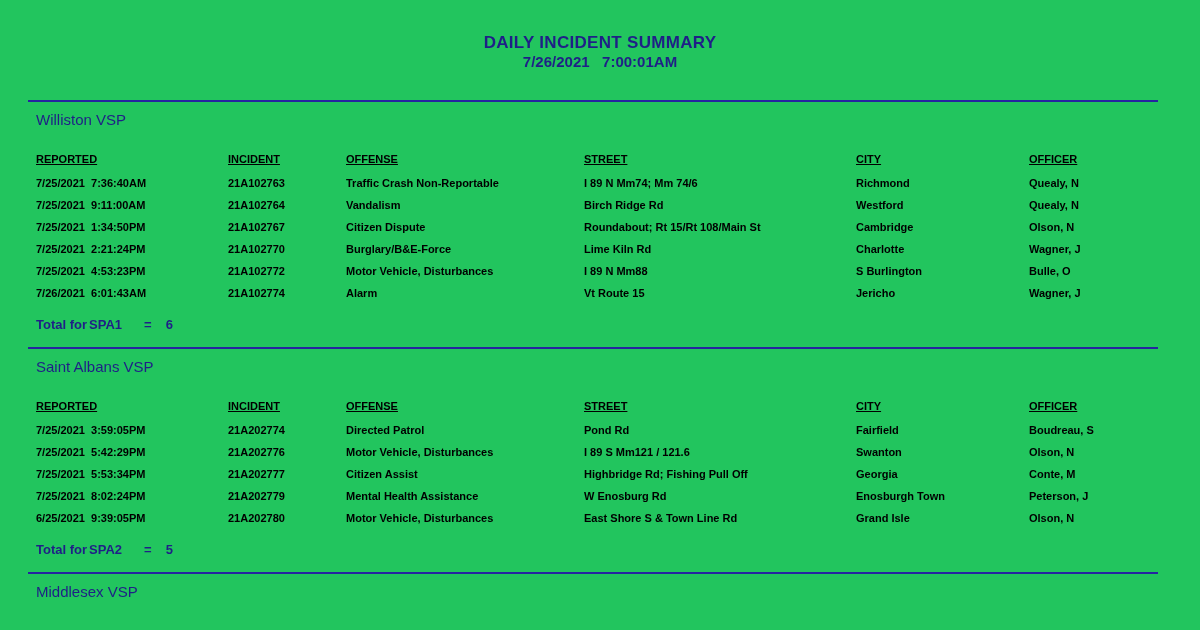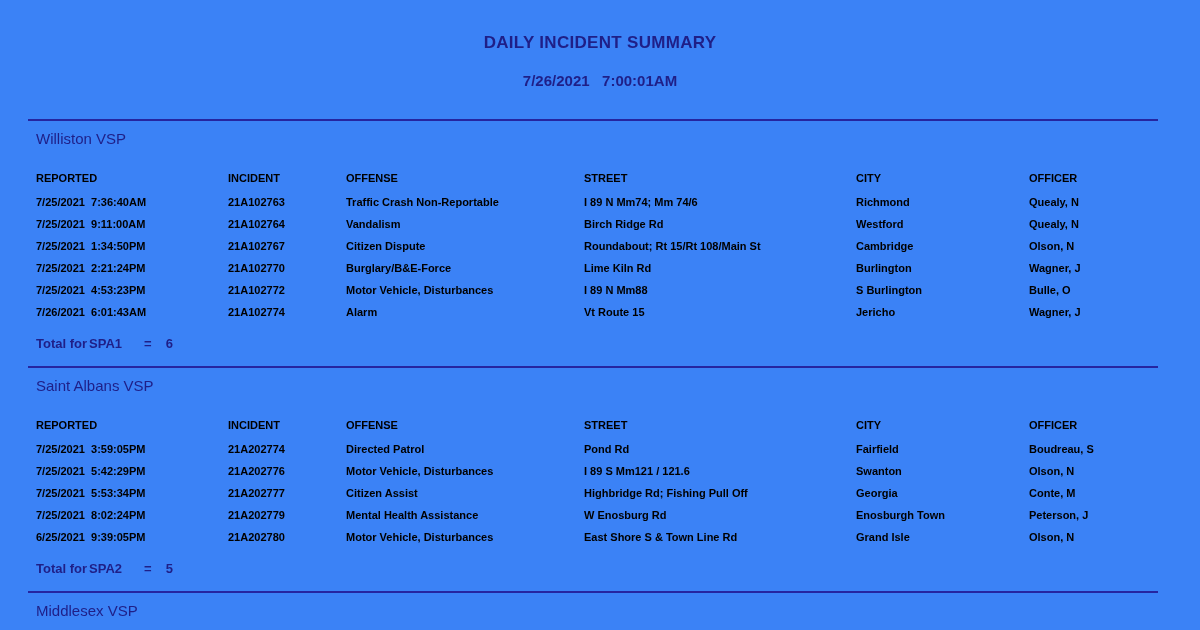--- a/index.html
+++ b/index.html
@@ -4,30 +4,30 @@
 <style>
   * { box-sizing: border-box; margin: 0; padding: 0; }
   html, body { background: #ffffff; }
   body {
     font-family: "Liberation Sans", "DejaVu Sans", sans-serif;
     width: 1200px; height: 630px; overflow: hidden;
   }
   .page {
     position: relative;
     width: 1200px; height: 630px;
-    background: #3b82f6;
+    background: #22c55e;
     overflow: hidden;
   }
   .report-header { padding-top: 33px; text-align: center; }
   .report-title {
     font-size: 17px; font-weight: bold; letter-spacing: .3px;
     color: var(--navy);
   }
   .report-subtitle {
-    margin-top: 19px;
+    margin-top: 0;
     font-size: 15px; font-weight: bold;
     color: var(--navy);
     white-space: pre;
   }
   .rule {
     border-top: 2px solid var(--rule);
     margin: 0 42px 0 28px;
   }
   .rule.first { margin-top: 30px; }
   .rule.between { margin-top: 15px; }
@@ -38,20 +38,21 @@
     white-space: pre;
   }
   .grid {
     display: grid;
     grid-template-columns: 192px 118px 238px 272px 173px 129px;
     margin: 0 42px 0 36px;
   }
   .grid.header-row { margin-top: 25px; margin-bottom: 7px; }
   .col-header {
     font-size: 11px; font-weight: bold; color: #000000;
+    text-decoration: underline;
     white-space: pre;
   }
   .data-row { height: 22px; align-items: center; }
   .cell {
     font-size: 11px; font-weight: bold; color: #000000;
     white-space: pre; overflow: hidden;
   }
   .total-line {
     margin: 13px 42px 0 36px;
     font-size: 13px; font-weight: bold;
@@ -104,21 +105,21 @@
           <div class="cell">Citizen Dispute</div>
           <div class="cell">Roundabout; Rt 15/Rt 108/Main St</div>
           <div class="cell">Cambridge</div>
           <div class="cell">Olson, N</div>
         </div>
         <div class="grid data-row">
           <div class="cell">7/25/2021  2:21:24PM</div>
           <div class="cell">21A102770</div>
           <div class="cell">Burglary/B&amp;E-Force</div>
           <div class="cell">Lime Kiln Rd</div>
-          <div class="cell">Burlington</div>
+          <div class="cell">Charlotte</div>
           <div class="cell">Wagner, J</div>
         </div>
         <div class="grid data-row">
           <div class="cell">7/25/2021  4:53:23PM</div>
           <div class="cell">21A102772</div>
           <div class="cell">Motor Vehicle, Disturbances</div>
           <div class="cell">I 89 N Mm88</div>
           <div class="cell">S Burlington</div>
           <div class="cell">Bulle, O</div>
         </div>

